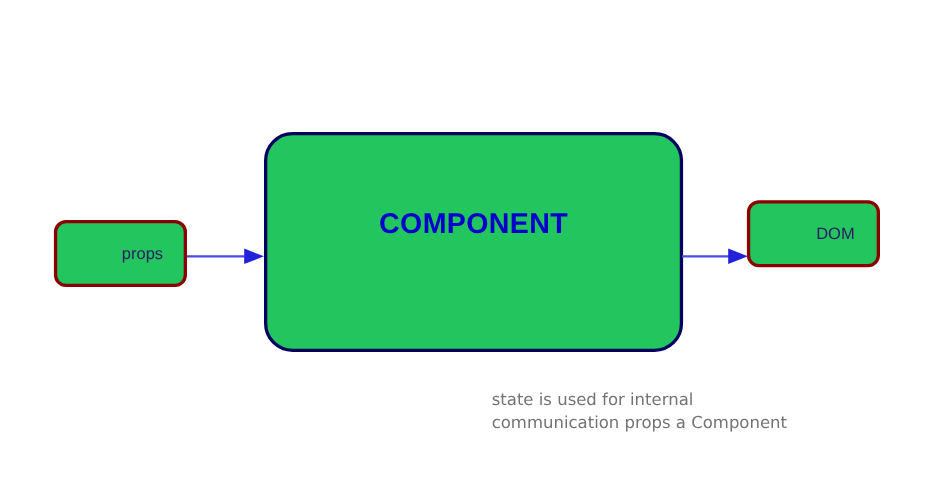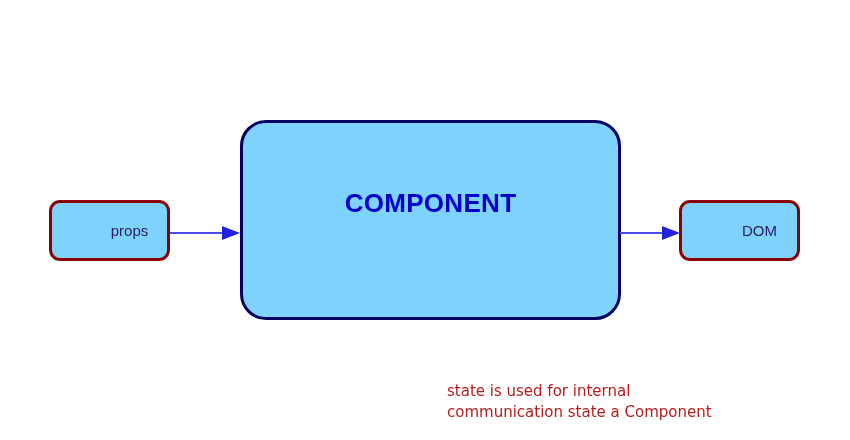--- a/index.html
+++ b/index.html
@@ -13,21 +13,21 @@
     height: 440px;
     background: #ffffff;
     overflow: hidden;
     font-family: "Liberation Sans", sans-serif;
   }
 
   
   .node {
     position: absolute;
     box-sizing: border-box;
-    background: #7dd3fc;
+    background: #22c55e;
     display: flex;
     align-items: center;
     justify-content: center;
   }
 
   .node-props,
   .node-dom {
     border: 3px solid #8b0000;
     border-radius: 11px;
     padding-left: 40px;
@@ -35,21 +35,21 @@
 
   .node-props {
     left: 49px;
     top: 200px;
     width: 121px;
     height: 61px;
   }
 
   .node-dom {
     left: 679px;
-    top: 200px;
+    top: 182px;
     width: 121px;
     height: 61px;
   }
 
   .node-component {
     left: 240px;
     top: 120px;
     width: 381px;
     height: 200px;
     border: 3px solid #000060;
@@ -106,22 +106,21 @@
 
   
   .caption {
     position: absolute;
     left: 447px;
     top: 353px;
     width: 360px;
     font-family: "DejaVu Sans", sans-serif;
     font-size: 15px;
     line-height: 21px;
-    color: #b91c1c;
-    margin-top: 28px;
+    color: #737373;
   }
   .caption-line { display: block; white-space: nowrap; }
 </style>
 </head>
 <body>
 
 <div id="canvas">
 
   <div class="node node-props">
     <span class="node-label">props</span>
@@ -145,16 +144,16 @@
       <polygon points="42,3 60,10 42,17" fill="#2222dd"></polygon>
     </svg>
   </div>
 
   <div class="node node-dom">
     <span class="node-label">DOM</span>
   </div>
 
   <div class="caption">
     <span class="caption-line">state is used for internal</span>
-    <span class="caption-line">communication state a Component</span>
+    <span class="caption-line">communication props a Component</span>
   </div>
 
 </div>
 
 </body></html>

